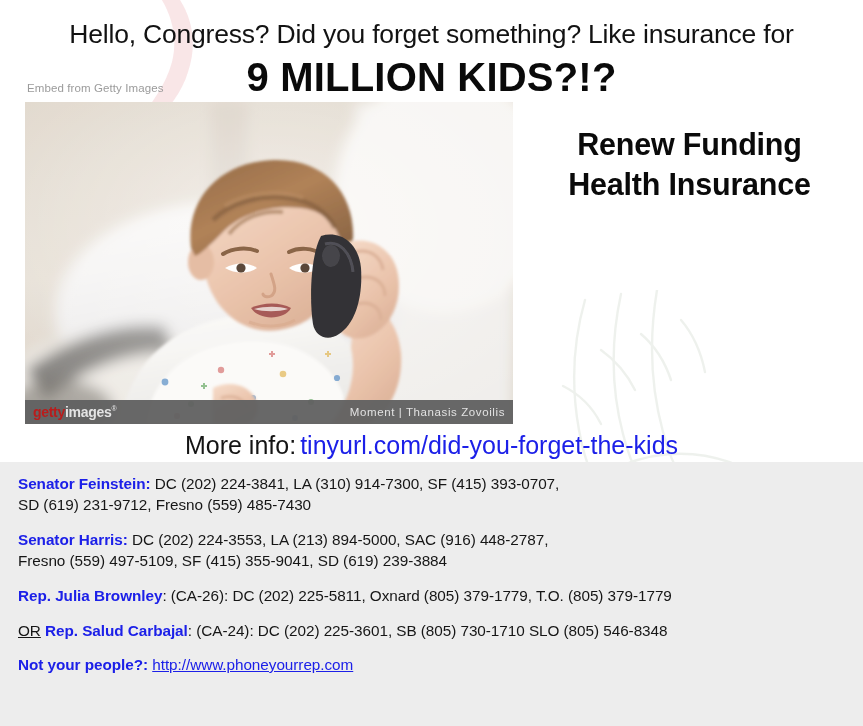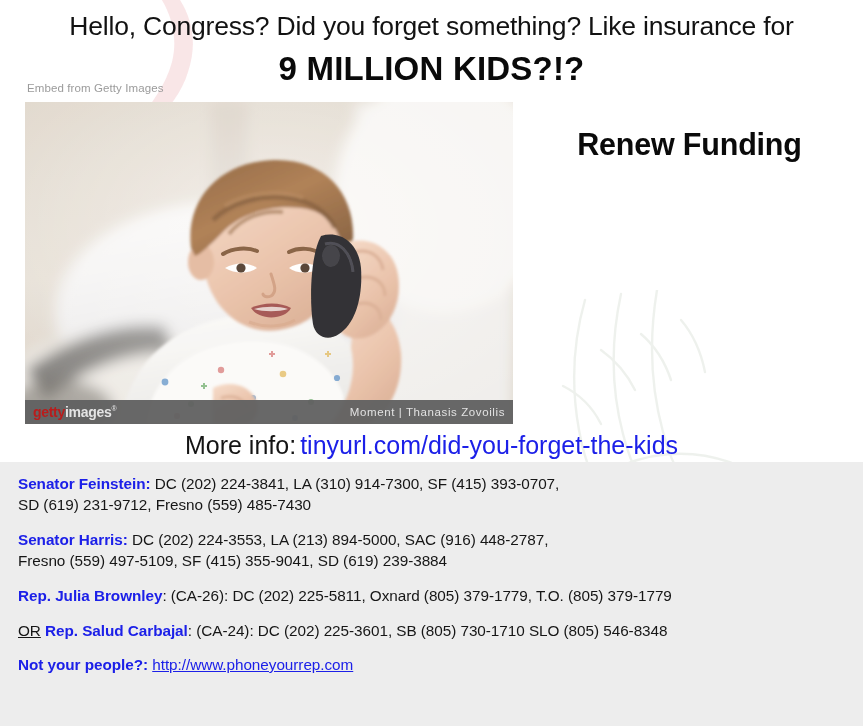--- a/index.html
+++ b/index.html
@@ -47,25 +47,25 @@
     top: 0;
     width: 863px;
     z-index: 3;
     text-align: center;
   }
   #headline-line1 {
     font-size: 26.5px;
     line-height: 38px;
     color: #121212;
     letter-spacing: -0.2px;
-    padding-top: 7px;
+    padding-top: 15px;
     white-space: nowrap;
   }
   #headline-line2 {
-    font-size: 33px;
+    font-size: 40px;
     line-height: 42px;
     font-weight: bold;
     color: #0a0a0a;
     letter-spacing: 0.2px;
     margin-top: 3px;
   }
 
   
   #embed-label {
     position: absolute;
@@ -379,20 +379,21 @@
     <div id="getty-bar">
       <div id="getty-logo">
         <b>getty</b><i>images</i><sup>®</sup>
       </div>
       <div id="getty-credit">Moment | Thanasis Zovoilis</div>
     </div>
   </div>
 
   <div id="right-headline">
     <div>Renew Funding</div>
+    <div>Health Insurance</div>
   </div>
 
   <div id="moreinfo">
     <span class="label">More info:</span><span class="url">tinyurl.com/did-you-forget-the-kids</span>
   </div>
 
   <div id="contacts">
     <div id="contacts-inner">
 
       <div class="contact-row">

